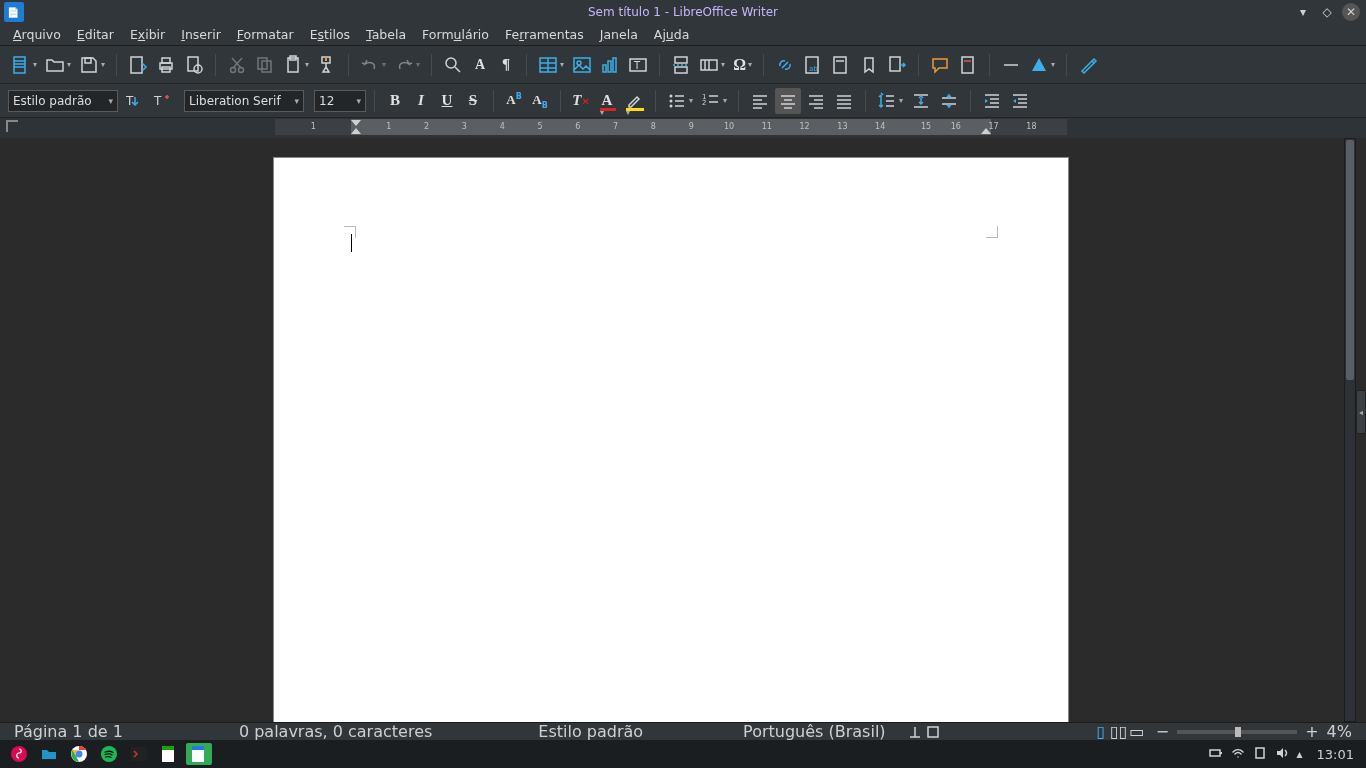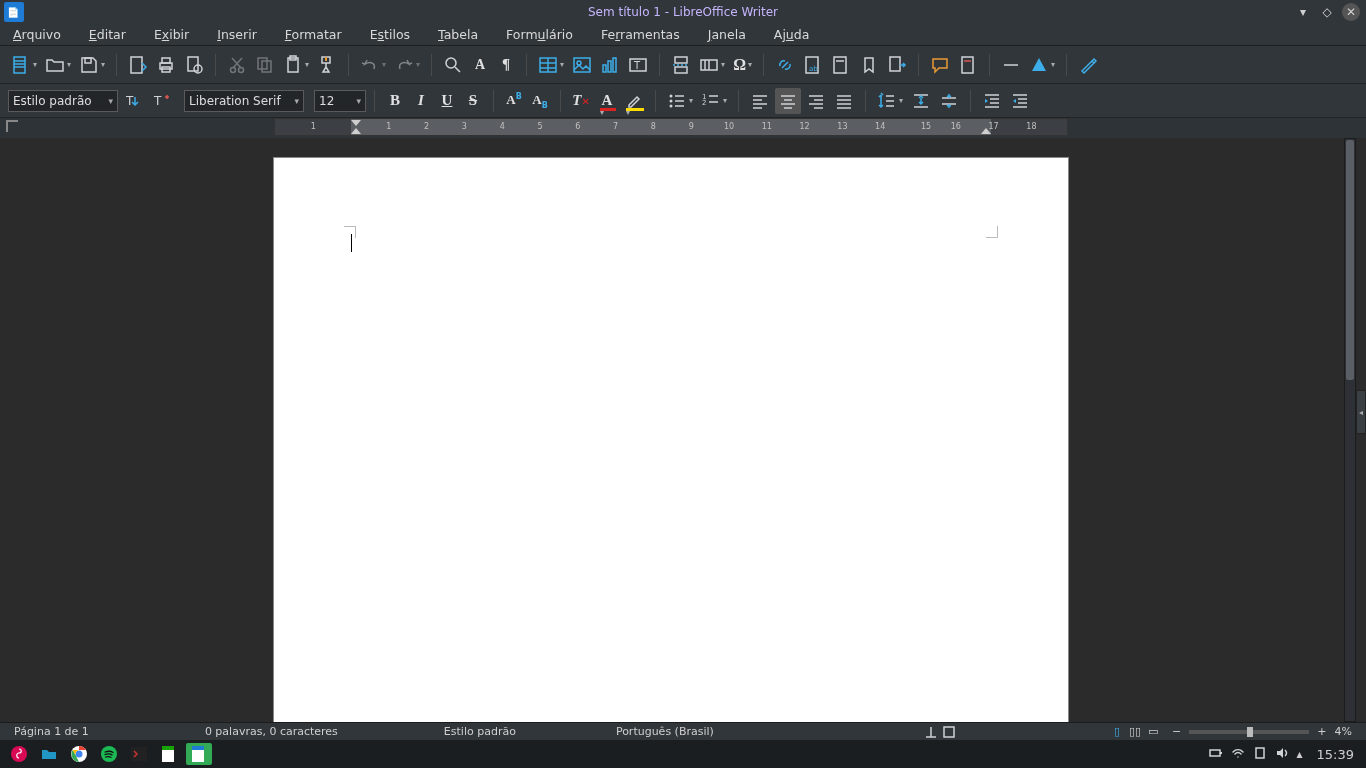--- a/index.html
+++ b/index.html
@@ -7,21 +7,21 @@
 
 
 .titlebar { height: 24px; background: #31363b; display: flex; align-items: center; position: relative; }
 .titlebar .app-ico { width: 20px; height: 20px; margin: 0 4px; background: #1e7bd6; border-radius: 2px; display:flex;align-items:center;justify-content:center;font-size:10px;color:#fff; }
 .titlebar .title { position:absolute; left:0; right:0; text-align:center; font-size:12px; color:#c4b5fd; pointer-events:none;}
 .titlebar .winbtns { margin-left:auto; display:flex; gap:6px; padding-right:6px;}
 .titlebar .winbtn { width:18px; height:18px; border-radius:9px; display:flex;align-items:center;justify-content:center; color:#d0d0d0; cursor:pointer;}
 .titlebar .winbtn.close{ background:#555;}
 
 
-.menubar { height: 22px; background:#31363b; display:flex; align-items:center; padding: 0 6px; gap:14px; border-bottom:1px solid #1e1e1e;}
+.menubar { height: 22px; background:#31363b; display:flex; align-items:center; padding: 0 6px; gap:2px; border-bottom:1px solid #1e1e1e;}
 .menubar .menuitem { padding:2px 7px; font-size:12.5px; color:#d8d8d8; cursor:pointer;}
 .menubar .mnemonic { text-decoration: underline; }
 
 
 .toolbar { background:#31363b; display:flex; align-items:center; padding:3px 8px; gap:2px; border-bottom:1px solid #232323;}
 .tb-row1 { height: 38px; }
 .tb-row2 { height: 34px; }
 .toolbar .sep { width:1px; height:22px; background:#4a4a4a; margin:0 6px;}
 .toolbar .btn { min-width:24px; height:26px; display:flex; align-items:center; justify-content:center; padding:0 3px; border-radius:2px; cursor:pointer; position:relative;}
 .toolbar .btn.active{ background:#555;}
@@ -55,21 +55,21 @@
 .page .margmark.tr{ right:70px; top:68px; border-right:1px solid #bbb; border-top:1px solid #bbb; transform:rotate(90deg);}
 .page .cursor{ position:absolute; left:77px; top:76px; width:1px; height:18px; background:#000;}
 
 
 .vscroll{ position:absolute; top:138px; right:10px; width:12px; bottom:46px; background:#2d3136; border:1px solid #1c1c1c;}
 .vscroll .thumb{ position:absolute; left:1px; right:1px; top:1px; height:240px; background:#5a5f65; border-radius:2px;}
 
 .sidepull{ position:absolute; right:0; top:390px; width:10px; height:44px; background:#3a3f44; border:1px solid #222; display:flex;align-items:center;justify-content:center; font-size:8px; color:#aaa;}
 
 
-.statusbar{ position:absolute; left:0; right:0; bottom:28px; height:18px; background:#31363b; display:flex; align-items:center; font-size:11px; color:#cfcfcf; border-top:1px solid #1c1c1c; padding:0 6px;}
+.statusbar{ position:absolute; left:0; right:0; bottom:28px; height:18px; background:#31363b; display:flex; align-items:center; font-size:16px; color:#cfcfcf; border-top:1px solid #1c1c1c; padding:0 6px;}
 .statusbar .cell{ padding:0 8px;}
 .statusbar .spacer{ flex:1;}
 .statusbar .zoom-slider{ width:120px; height:4px; background:#555; position:relative; margin:0 8px;}
 .statusbar .zoom-slider .knob{ position:absolute; top:-3px; left:58px; width:6px;height:10px;background:#bbb;}
 .status-ico{ width:14px;height:14px; margin:0 2px; display:inline-flex;align-items:center;justify-content:center;}
 
 
 .taskbar{ position:absolute; left:0;right:0;bottom:0;height:28px;background:#1b1e20;display:flex;align-items:center;padding:0 4px;}
 .taskbar .ticon{ width:26px;height:22px;margin:0 2px;border-radius:2px;display:flex;align-items:center;justify-content:center;cursor:pointer;}
 .taskbar .tray{margin-left:auto;display:flex;align-items:center;gap:8px;color:#cfcfcf;font-size:12px;padding-right:8px;}
@@ -594,15 +594,15 @@
           <path d="M2 6c3-3 7-3 10 0M4 8c2-2 4-2 6 0M7 11h0" class="ico-stroke" stroke-linecap="round"></path>
         </svg></span>
     <span><svg width="14" height="14" viewBox="0 0 14 14">
           <rect x="3" y="2" width="8" height="10" class="ico-stroke"></rect>
         </svg></span>
     <span><svg width="14" height="14" viewBox="0 0 14 14">
           <path d="M2 5h3l3-3v10l-3-3H2z" class="ico-fill"></path>
           <path d="M10 4c2 2 2 4 0 6" class="ico-stroke"></path>
         </svg></span>
     <span>▴</span>
-    <span class="clock">15:39</span>
+    <span class="clock">13:01</span>
   </div>
 </div>
 
 </body></html>

